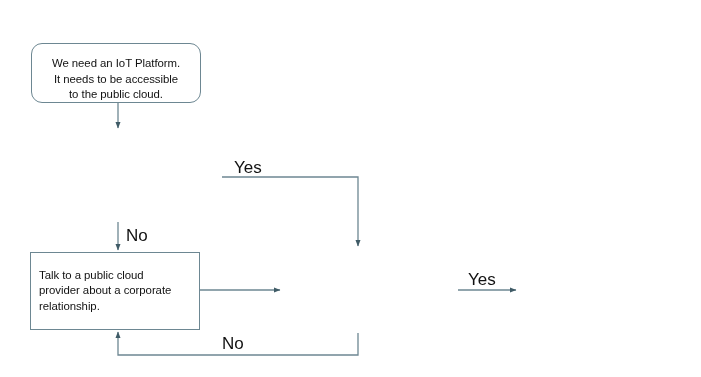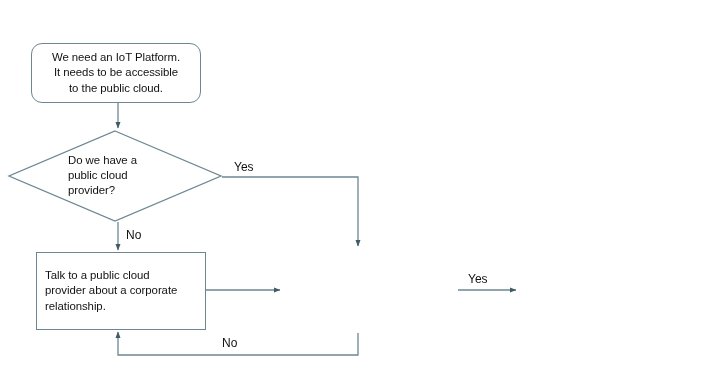--- a/index.html
+++ b/index.html
@@ -31,25 +31,25 @@
     position: absolute;
     box-sizing: border-box;
     display: flex;
     align-items: center;
     border: 1.3px solid #6d8792;
     background: #ffffff;
   }
   .node-rounded {
     border-radius: 11px;
     justify-content: center;
+    align-items: flex-end;
   }
   .node-rect {
     border-radius: 0;
     justify-content: flex-start;
-    margin-left: 6px;
   }
   .node-text {
     font-size: 11.4px;
     line-height: 15.2px;
     letter-spacing: -0.05px;
     white-space: pre-line;
   }
   .t-center { text-align: center; width: 100%; }
   .t-left   { text-align: left; }
   .diamond-wrap {
@@ -64,21 +64,21 @@
   .diamond-label {
     position: absolute;
     font-size: 11.4px;
     line-height: 15.2px;
     letter-spacing: -0.05px;
     white-space: pre-line;
     text-align: left;
   }
   .edge-label {
     position: absolute;
-    font-size: 12px;
+    font-size: 17px;
     line-height: 13px;
     color: #111111;
     white-space: nowrap;
   }
   .hl-red {
     color: #ee1b26;
     font-weight: bold;
   }
 </style>
 </head>
@@ -117,28 +117,20 @@
       <path d="M358,333 L358,355 L118,355 L118,332" fill="none" stroke="#6d8792" stroke-width="1.3" marker-end="url(#arrow)"></path>
     </g>
   </svg>
 
   <div class="node node-rounded" style="left:31px; top:43px; width:170px; height:60px;">
     <div class="node-text t-center">We need an IoT Platform.
 It needs to be accessible
 to the public cloud.</div>
   </div>
 
-  <div class="diamond-wrap" style="left:8px; top:130px; width:214px; height:92px;">
-    <svg width="214" height="92" viewBox="0 0 214 92">
-      <polygon points="107,1 213,46 107,91 1,46" fill="#ffffff" stroke="#6d8792" stroke-width="1.3"></polygon>
-    </svg>
-    <div class="diamond-label" style="left:60px; top:23px; width:140px;">Do we have a
-public cloud
-provider?</div>
-  </div>
 
   <div class="node node-rect" style="left:30px; top:252px; width:170px; height:78px; padding:0 8px;">
     <div class="node-text t-left">Talk to a public cloud
 provider about a corporate
 relationship.</div>
   </div>
 
 
 
   <div class="edge-label" style="left:234px; top:161px;">Yes</div>

